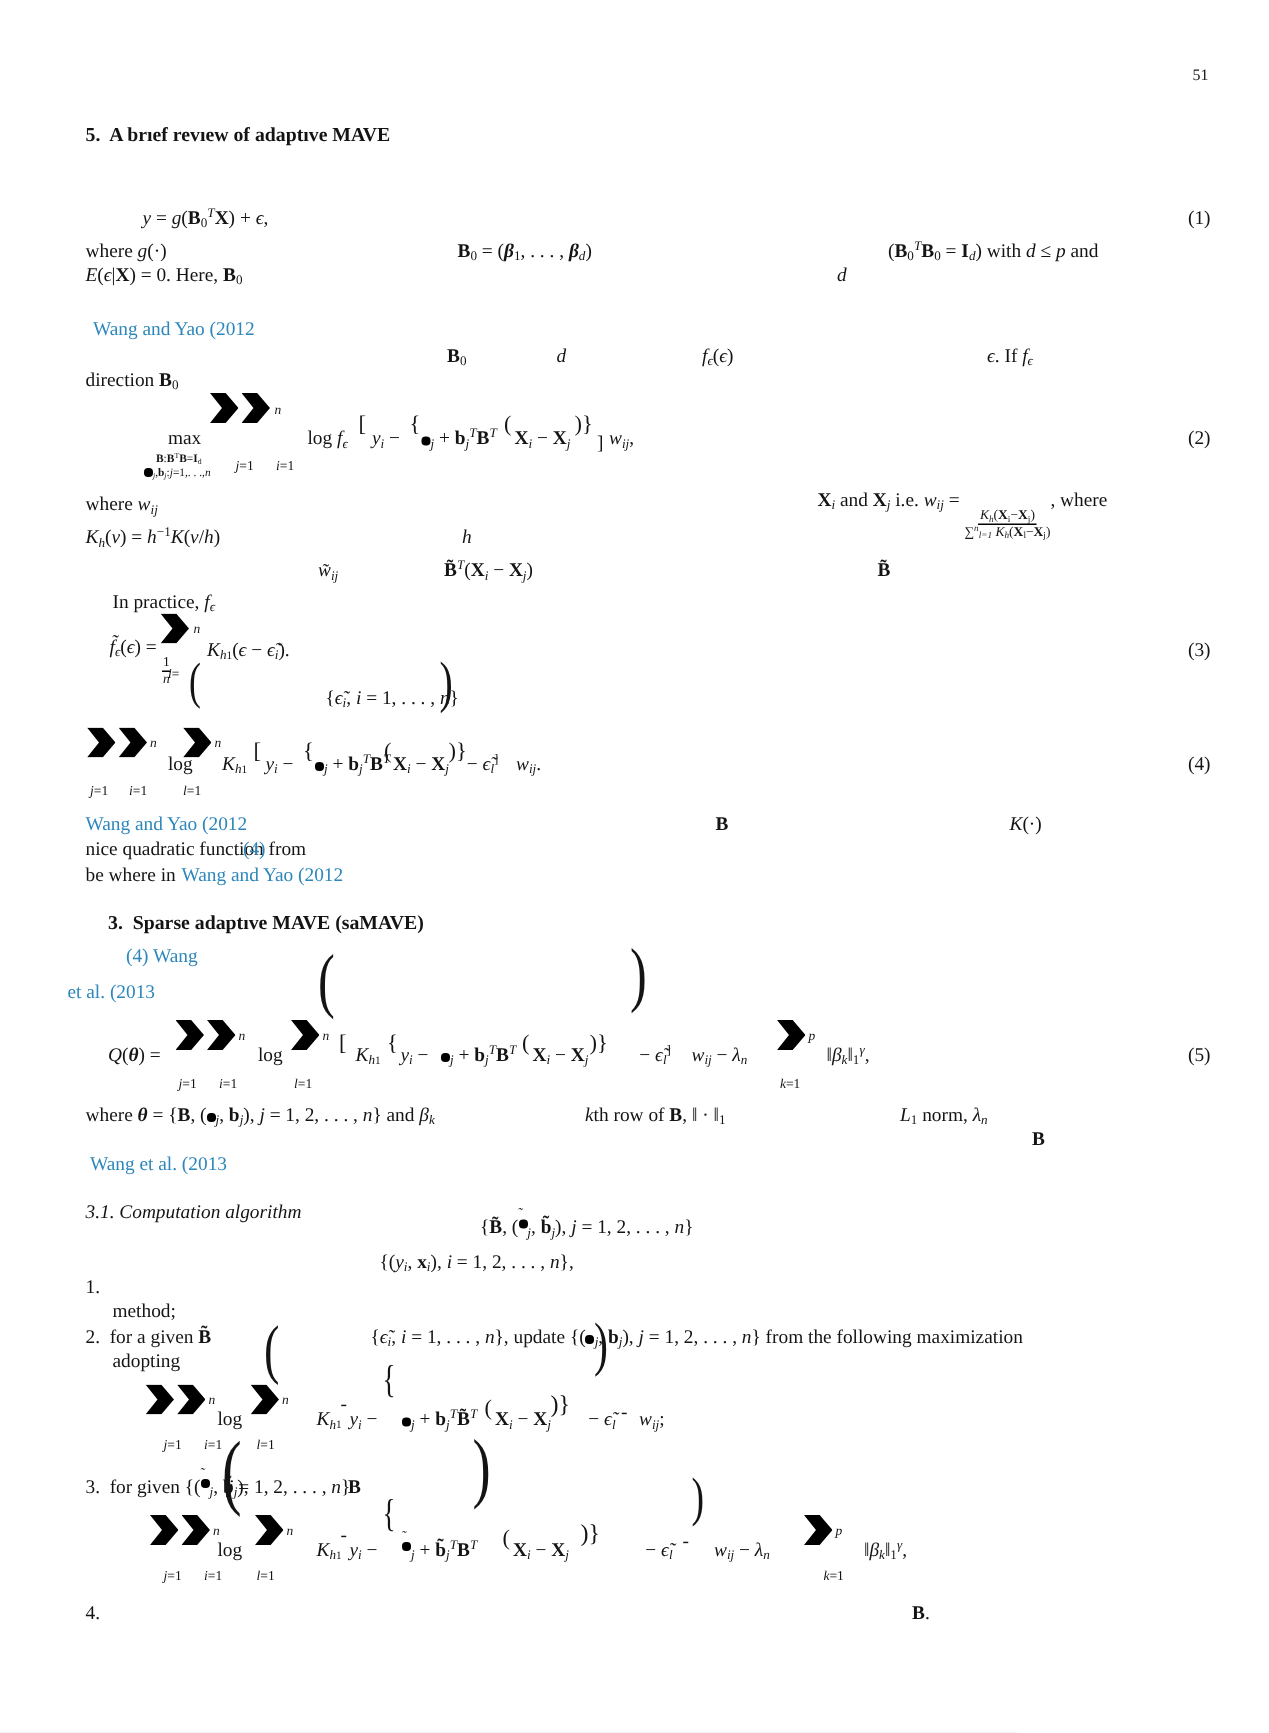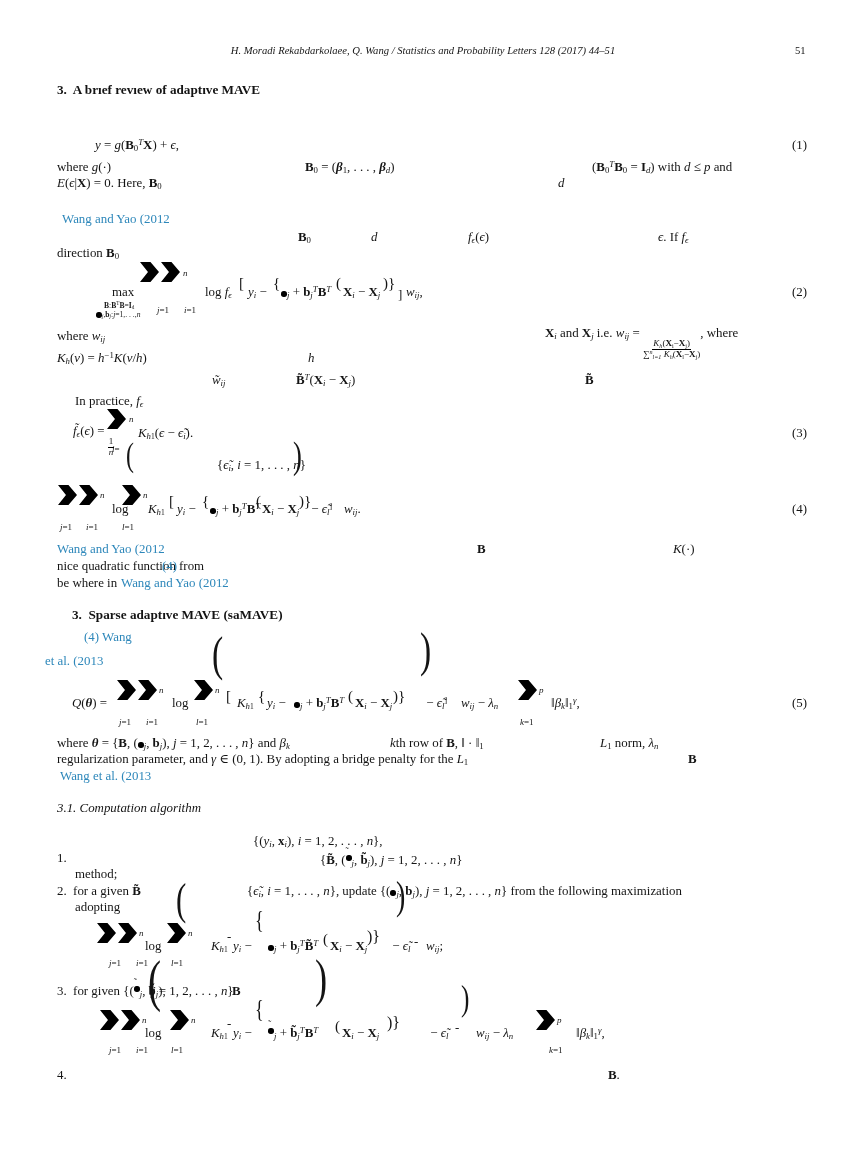--- a/index.html
+++ b/index.html
@@ -74,21 +74,21 @@
   #f_eq5br1{left:226px;top:688px}#f_eq5K{left:237px;top:696px}#f_eq5brace{left:258px;top:688px}
   #f_eq5yi{left:267px;top:696px}#f_eq5ab{left:294px;top:696px}#f_eq5par{left:348px;top:688px}
   #f_eq5X{left:355px;top:696px}#f_eq5cl{left:393px;top:688px}#f_eq5el{left:423px;top:696px}
   #f_eq5w{left:461px;top:696px}#c5d{left:518px;top:680px}#n5c{left:539px;top:685px}
   #f_eq5norm{left:551px;top:696px}#eq5n{left:792px;top:696px}
   #l_wheretheta{left:57px;top:736px}#l_kth{left:390px;top:736px}#l_L1{left:600px;top:736px}
   #l_reg{left:57px;top:752px}#l_B6{left:688px;top:752px}
   #lnk_wetal2{left:60px;top:769px}
   #h31{left:57px;top:801px}
   #l_yixi{left:253px;top:834px}
-  #item1{left:57px;top:851px}#item1c{left:320px;top:853px}#item1m{left:75px;top:867px}
+  #item1{left:57px;top:851px}#item1c{left:320px;top:811px}#item1m{left:75px;top:867px}
   #item2{left:57px;top:884px}#gp_i2a{left:176px;top:880px}#item2c{left:247px;top:884px}#gp_i2b{left:396px;top:878px}
   #item2p{left:75px;top:900px}
   #c6a{left:97px;top:923px}#c6b{left:118px;top:923px}#n6a{left:139px;top:928px}
   #c6c{left:167px;top:923px}#n6b{left:188px;top:928px}
   #f_ji6{left:109px;top:958px}#f_i6{left:136px;top:958px}#f_l6{left:171px;top:958px}
   #gp_i3a{left:148px;top:956px}
   #f_d6a{left:227px;top:929px}#f_br6{left:255px;top:908px}#f_log6{left:145px;top:939px}
   #f_eq6K{left:211px;top:939px}#f_eq6yi{left:233px;top:939px}#f_eq6ab{left:268px;top:939px}
   #f_eq6par{left:323px;top:931px}#f_eq6X{left:330px;top:939px}#f_eq6cl{left:367px;top:928px}
   #f_eq6el{left:389px;top:939px}#f_d6b{left:414px;top:934px}#f_eq6w{left:426px;top:939px}
@@ -102,24 +102,23 @@
   #f_eq7el{left:427px;top:1026px}#f_d7b{left:455px;top:1020px}#gp_i3c{left:461px;top:982px}
   #f_eq7w{left:476px;top:1026px}#c7d{left:536px;top:1010px}#n7c{left:557px;top:1015px}
   #f_eq7norm{left:576px;top:1026px}
   #item4{left:57px;top:1068px}#l_B7{left:608px;top:1068px}
 </style>
 </head>
 <body>
 
 <div id="page">
 
-  <div class="frag run it" id="hdr_title"><span class="it">H. Moradi Rekabdarkolaee, Q. Wang / Statistics and Probability Letters 128 (2017) 44–51</span></div>
   <div class="frag" id="hdr_page">51</div>
 
-  <div class="frag hd" id="h2"><span class="bd">3.  A brıef revıew of adaptıve MAVE</span></div>
+  <div class="frag hd" id="h2"><span class="bd">5.  A brıef revıew of adaptıve MAVE</span></div>
   <div class="frag" id="eq1"><span class="it">y</span> = <span class="it">g</span>(<span class="bd">B</span><sub>0</sub><sup class="it">T</sup><span class="bd">X</span>) + <span class="it">ϵ</span>,</div>
   <div class="frag" id="eq1n">(1)</div>
   <div class="frag" id="l_whereg">where <span class="it">g</span>(·)</div>
   <div class="frag" id="l_B0beta"><span class="bd">B</span><sub>0</sub> = (<span class="it bd">β</span><sub>1</sub>, . . . , <span class="it bd">β</span><sub class="it">d</sub>)</div>
   <div class="frag" id="l_BTB">(<span class="bd">B</span><sub>0</sub><sup class="it">T</sup><span class="bd">B</span><sub>0</sub> = <span class="bd">I</span><sub class="it">d</sub>) with <span class="it">d</span> ≤ <span class="it">p</span> and</div>
   <div class="frag" id="l_EeX"><span class="it">E</span>(<span class="it">ϵ</span>|<span class="bd">X</span>) = 0. Here, <span class="bd">B</span><sub>0</sub></div>
   <div class="frag" id="l_d2"><span class="it">d</span></div>
   <div class="frag link" id="lnk_wy1">Wang and Yao (2012</div>
   <div class="frag" id="l_B0d"><span class="bd">B</span><sub>0</sub></div>
   <div class="frag" id="l_d3"><span class="it">d</span></div>
@@ -223,21 +222,20 @@
   <div class="frag" id="f_eq5w"><span class="it">w</span><sub class="it">ij</sub> − <span class="it">λ</span><sub class="it">n</sub></div>
   <div class="chev" id="c5d"></div>
   <div class="frag lbl" id="n5c"><span class="it">p</span></div>
   <div class="frag lbl" id="f_k5"><span class="it">k</span>=1</div>
   <div class="frag" id="f_eq5norm">‖<span class="it">β</span><sub class="it">k</sub>‖<sub>1</sub><sup class="it">γ</sup>,</div>
   <div class="frag" id="eq5n">(5)</div>
 
   <div class="frag" id="l_wheretheta">where <span class="it bd">θ</span> = {<span class="bd">B</span>, (<span class="blob">a</span><sub class="it">j</sub>, <span class="bd">b</span><sub class="it">j</sub>), <span class="it">j</span> = 1, 2, . . . , <span class="it">n</span>} and <span class="it">β</span><sub class="it">k</sub></div>
   <div class="frag" id="l_kth"><span class="it">k</span>th row of <span class="bd">B</span>, ‖ · ‖<sub>1</sub></div>
   <div class="frag" id="l_L1"><span class="it">L</span><sub>1</sub> norm, <span class="it">λ</span><sub class="it">n</sub></div>
-  <div class="frag" id="l_reg">regularization parameter, and <span class="it">γ</span> ∈ (0, 1). By adopting a bridge penalty for the <span class="it">L</span><sub>1</sub></div>
   <div class="frag" id="l_B6"><span class="bd">B</span></div>
   <div class="frag link" id="lnk_wetal2">Wang et al. (2013</div>
 
   <div class="frag" id="h31"><span class="it">3.1. Computation algorithm</span></div>
   <div class="frag" id="l_yixi">{(<span class="it">y</span><sub class="it">i</sub>, <span class="bd">x</span><sub class="it">i</sub>), <span class="it">i</span> = 1, 2, . . . , <span class="it">n</span>},</div>
 
   <div class="frag" id="item1">1.</div>
   <div class="frag" id="item1c">{<span class="bd">B̃</span>, (<span class="blobt">ã</span><sub class="it">j</sub>, <span class="bd">b̃</span><sub class="it">j</sub>), <span class="it">j</span> = 1, 2, . . . , <span class="it">n</span>}</div>
   <div class="frag" id="item1m">method;</div>
 

